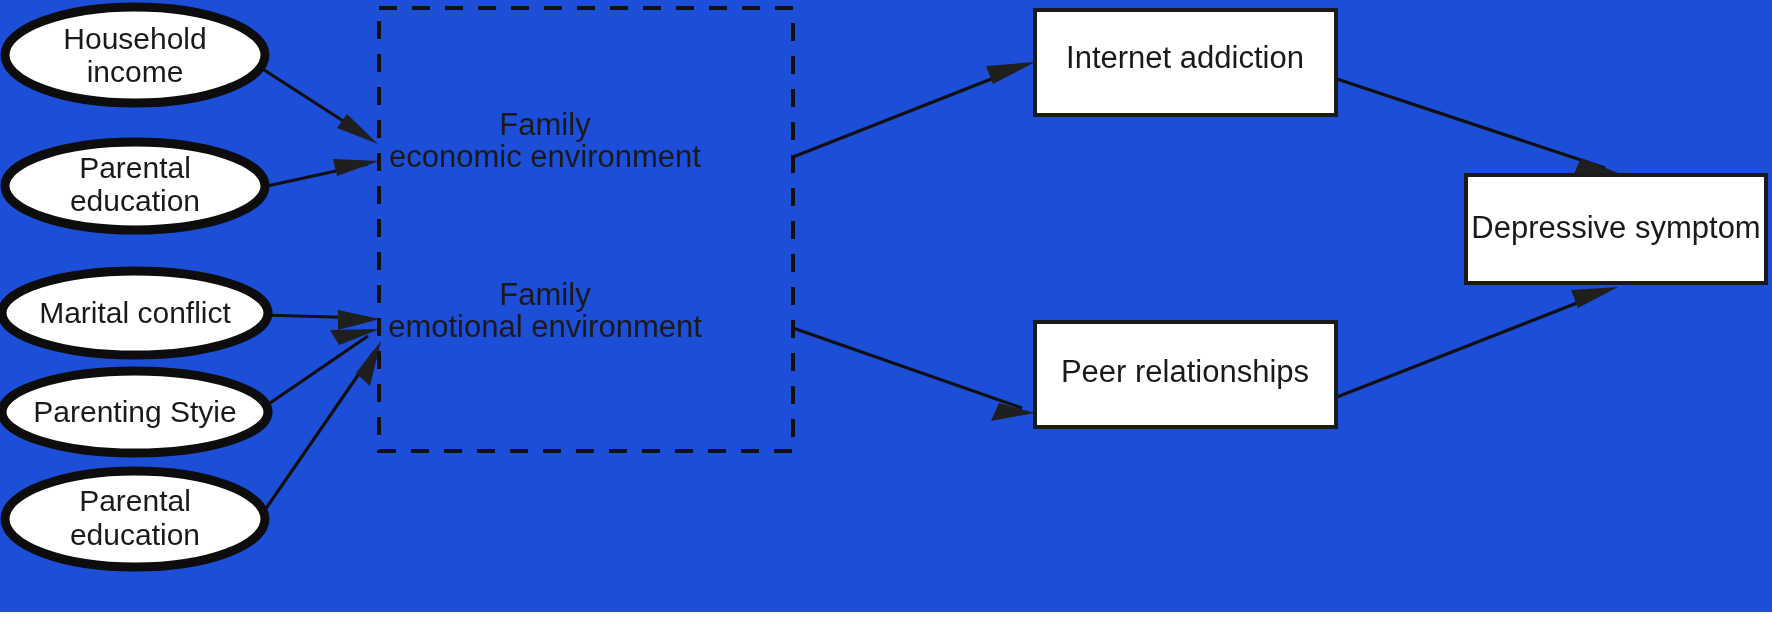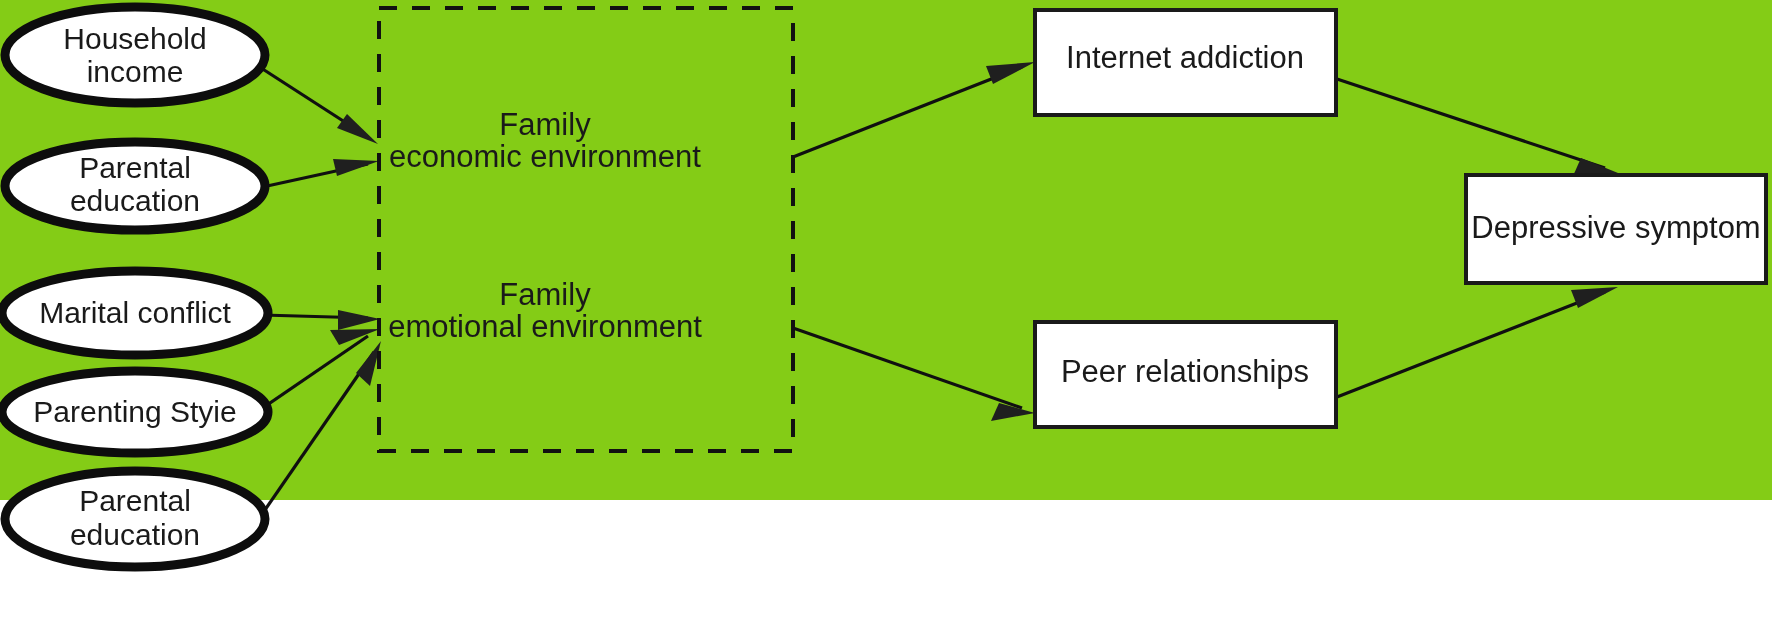--- a/index.html
+++ b/index.html
@@ -9,22 +9,22 @@
   }
   body {
     width: 1772px;
     height: 640px;
     font-family: "Liberation Sans", sans-serif;
     overflow: hidden;
   }
   #diagram-root {
     position: relative;
     width: 1772px;
-    height: 500px;
-    background: #84cc16;
+    height: 612px;
+    background: #1d4ed8;
   }
   svg#model-diagram {
     display: block;
     width: 1772px;
     height: 640px;
   }
   .node-ellipse {
     fill: #ffffff;
     stroke: #0d0d0d;
     stroke-width: 9;

